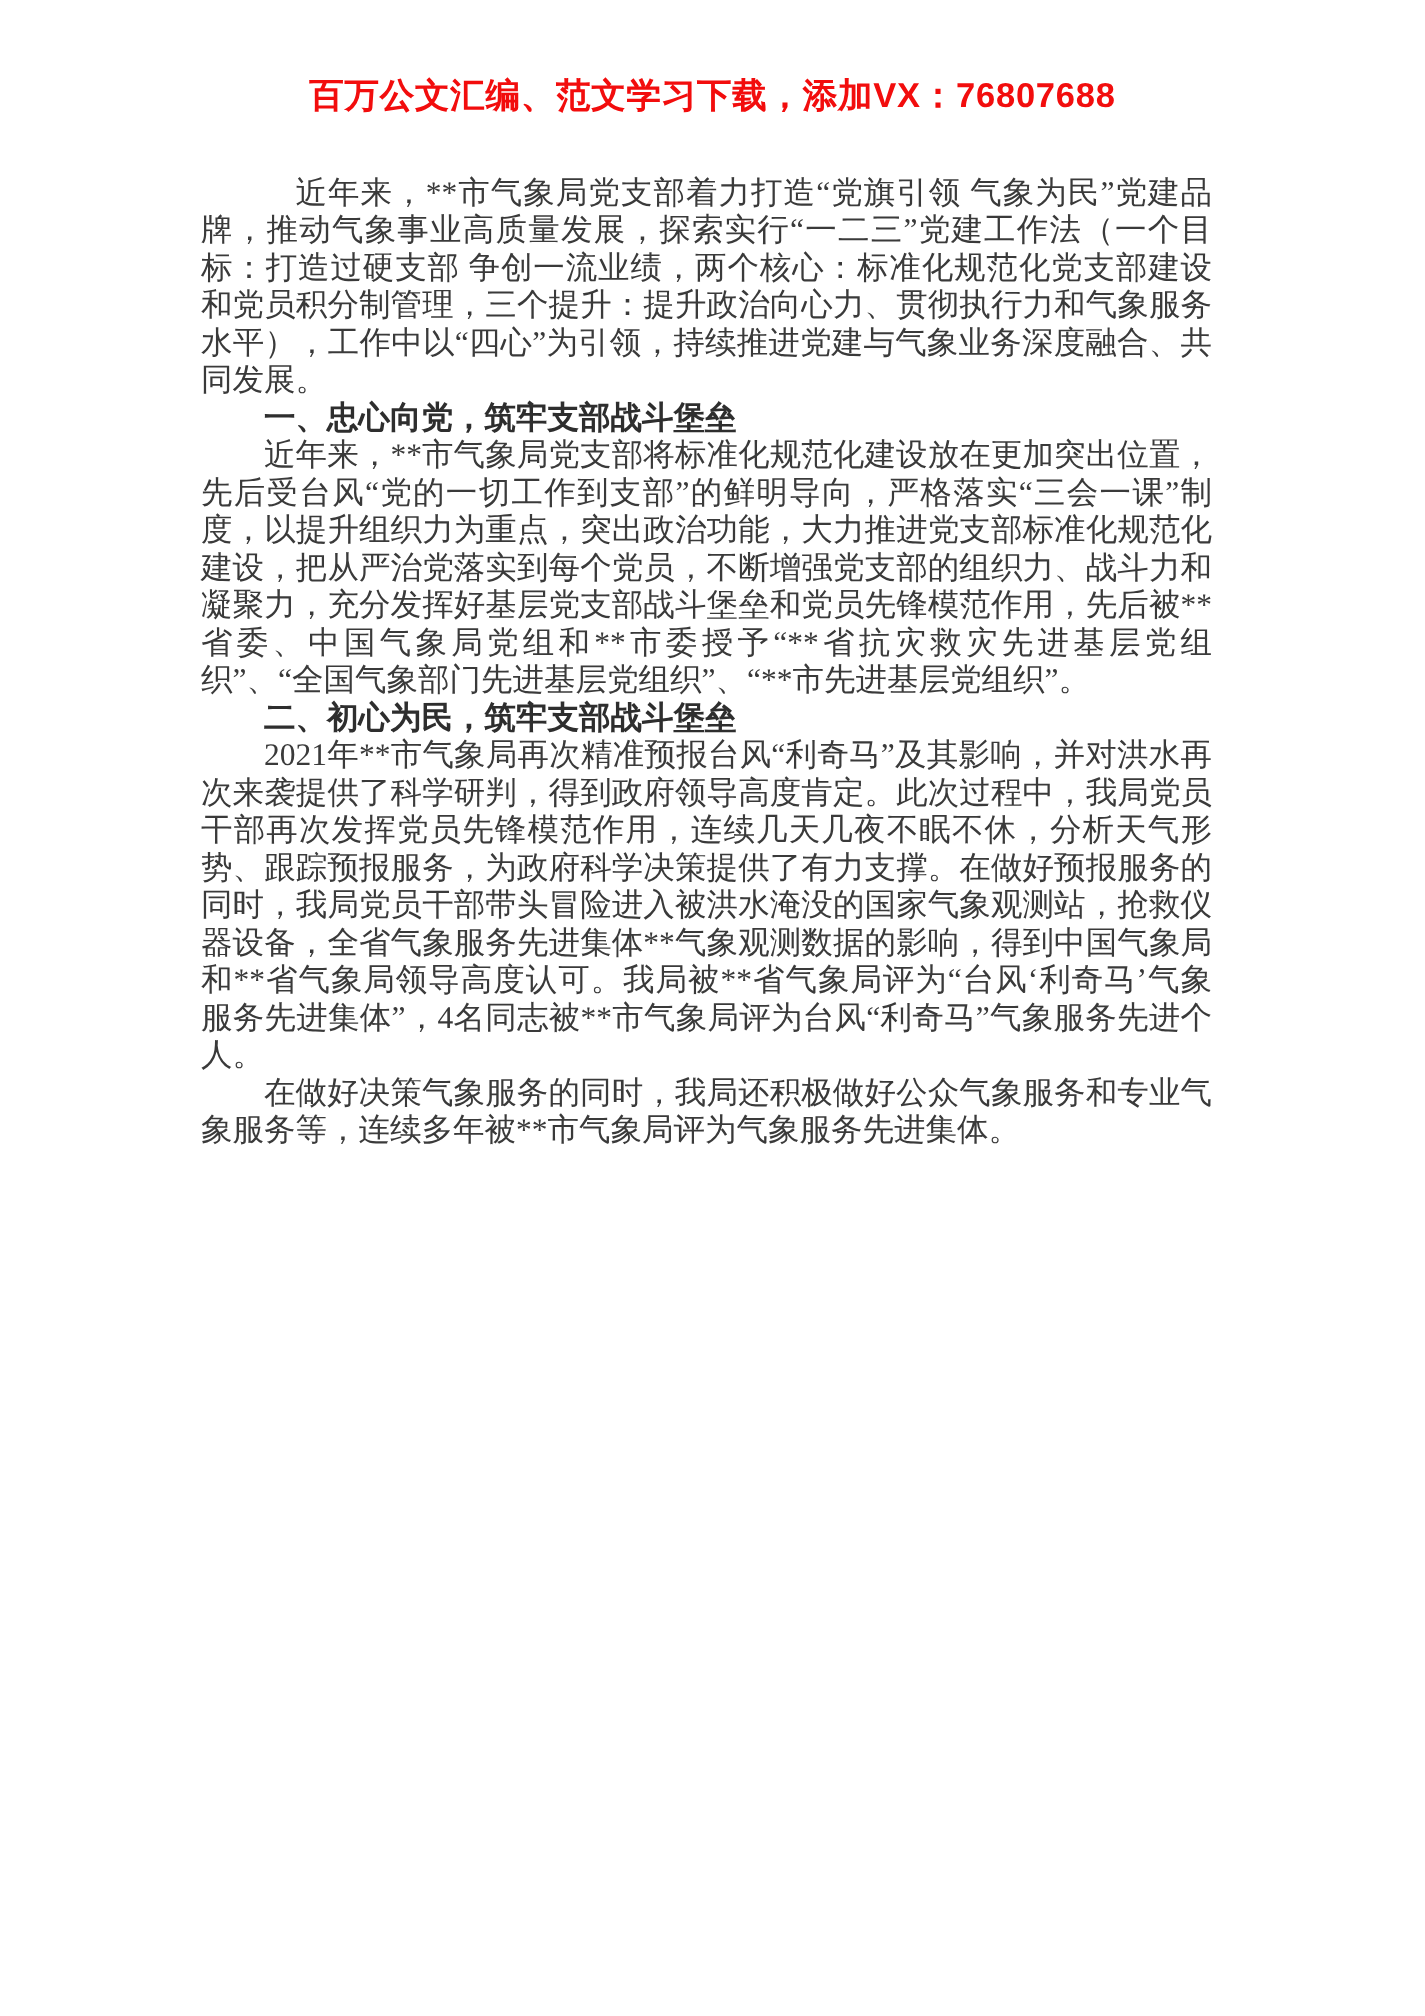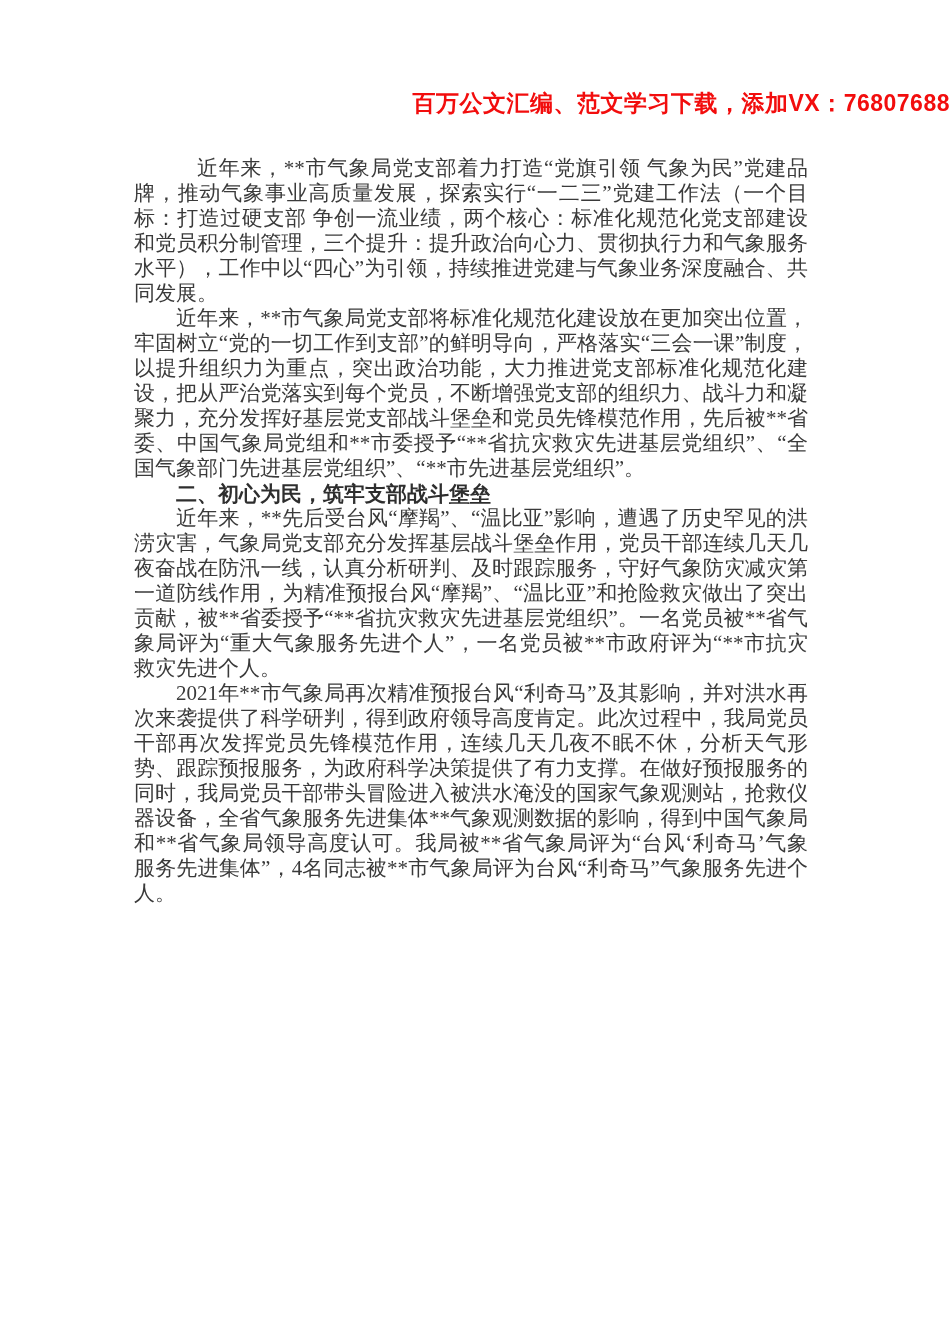--- a/index.html
+++ b/index.html
@@ -9,22 +9,22 @@
   }
   .page {
     position: relative;
     width: 950px;
     height: 1344px;
     background: #ffffff;
     overflow: hidden;
     font-family: "Liberation Serif", "DejaVu Serif", serif;
   }
   .promo-banner {
-    padding-top: 88px;
-    text-align: right;
+    padding-top: 48px;
+    text-align: center;
   }
   .promo-text {
     display: inline-block;
     font-family: "Liberation Sans", "DejaVu Sans", sans-serif;
     font-size: 23px;
     font-weight: 600;
     letter-spacing: 0.5px;
     color: #f20d0d; 
   }
   .doc-body {
@@ -56,19 +56,20 @@
 
 <div class="page">
 
   <div class="promo-banner">
     <span class="promo-text" style="color: rgb(242, 13, 13);">百万公文汇编、范文学习下载，添加VX：76807688</span>
   </div>
 
   <div class="doc-body" style="color: rgb(58, 58, 58);">
 
   <p class="body-para first-para">近年来，**市气象局党支部着力打造“党旗引领 气象为民”党建品牌，推动气象事业高质量发展，探索实行“一二三”党建工作法（一个目标：打造过硬支部 争创一流业绩，两个核心：标准化规范化党支部建设和党员积分制管理，三个提升：提升政治向心力、贯彻执行力和气象服务水平），工作中以“四心”为引领，持续推进党建与气象业务深度融合、共同发展。</p>
-      <p class="body-para">近年来，**市气象局党支部将标准化规范化建设放在更加突出位置，牢固树立“党的一切工作到支部”的鲜明导向，严格落实“三会一课”制度，以提升组织力为重点，突出政治功能，大力推进党支部标准化规范化建设，把从严治党落实到每个党员，不断增强党支部的组织力、战斗力和凝聚力，充分发挥好基层党支部战斗堡垒和党员先锋模范作用，先后被**省委、中国气象局党组和**市委授予“**省抗灾救灾先进基层党组织”、“全国气象部门先进基层党组织”、“**市先进基层党组织”。</p>
+      <p class="heading">一、忠心向党，筑牢支部战斗堡垒</p>
+      <p class="body-para">近年来，**市气象局党支部将标准化规范化建设放在更加突出位置，先后受台风“党的一切工作到支部”的鲜明导向，严格落实“三会一课”制度，以提升组织力为重点，突出政治功能，大力推进党支部标准化规范化建设，把从严治党落实到每个党员，不断增强党支部的组织力、战斗力和凝聚力，充分发挥好基层党支部战斗堡垒和党员先锋模范作用，先后被**省委、中国气象局党组和**市委授予“**省抗灾救灾先进基层党组织”、“全国气象部门先进基层党组织”、“**市先进基层党组织”。</p>
       <p class="heading">二、初心为民，筑牢支部战斗堡垒</p>
-      <p class="body-para">近年来，**先后受台风“摩羯”、“温比亚”影响，遭遇了历史罕见的洪涝灾害，气象局党支部充分发挥基层战斗堡垒作用，党员干部连续几天几夜奋战在防汛一线，认真分析研判、及时跟踪服务，守好气象防灾减灾第一道防线作用，为精准预报台风“摩羯”、“温比亚”和抢险救灾做出了突出贡献，被**省委授予“**省抗灾救灾先进基层党组织”。一名党员被**省气象局评为“重大气象服务先进个人”，一名党员被**市政府评为“**市抗灾救灾先进个人。</p>
       <p class="body-para">2021年**市气象局再次精准预报台风“利奇马”及其影响，并对洪水再次来袭提供了科学研判，得到政府领导高度肯定。此次过程中，我局党员干部再次发挥党员先锋模范作用，连续几天几夜不眠不休，分析天气形势、跟踪预报服务，为政府科学决策提供了有力支撑。在做好预报服务的同时，我局党员干部带头冒险进入被洪水淹没的国家气象观测站，抢救仪器设备，全省气象服务先进集体**气象观测数据的影响，得到中国气象局和**省气象局领导高度认可。我局被**省气象局评为“台风‘利奇马’气象服务先进集体”，4名同志被**市气象局评为台风“利奇马”气象服务先进个人。</p>
+      <p class="body-para">在做好决策气象服务的同时，我局还积极做好公众气象服务和专业气象服务等，连续多年被**市气象局评为气象服务先进集体。</p>
     </div>
 
 </div>
 
 </body></html>

